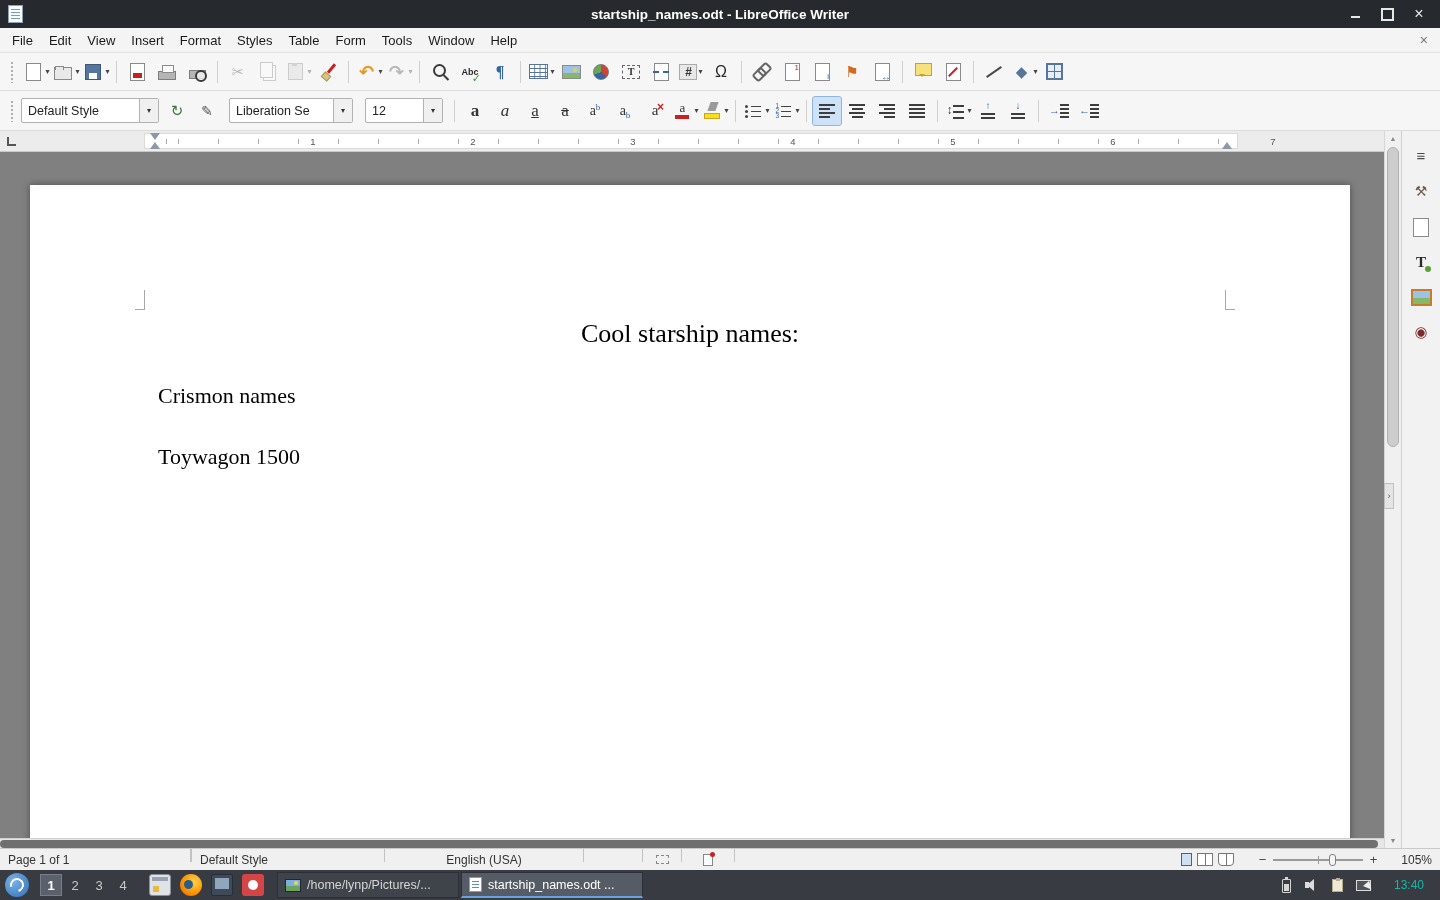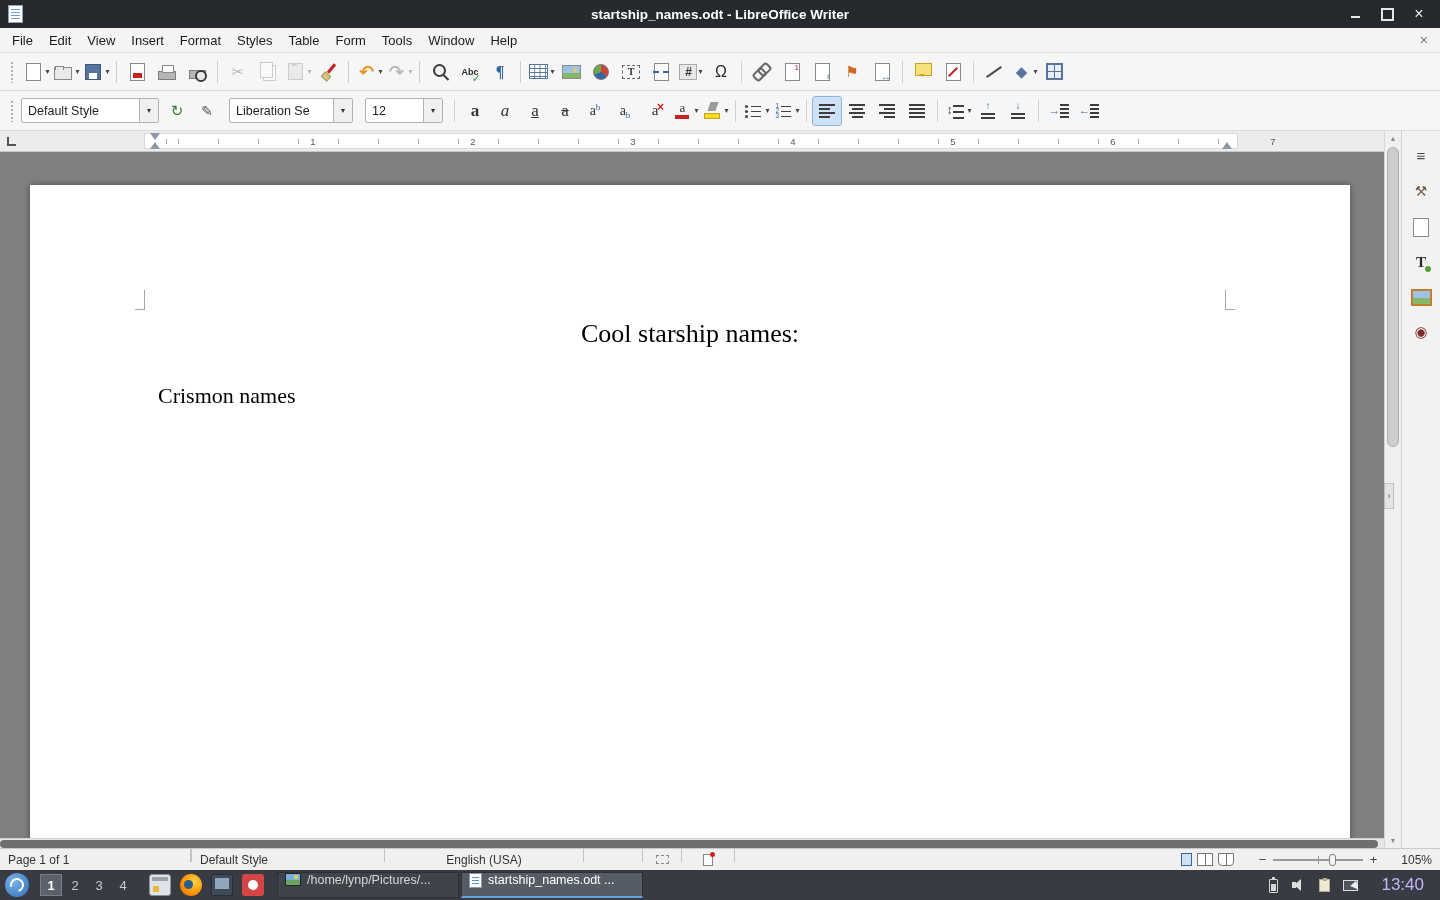--- a/index.html
+++ b/index.html
@@ -209,40 +209,40 @@
   .la-editor{background:#dfe3e8;border:1px solid #8a9099}
   .la-editor::before{content:'';position:absolute;top:2px;left:2px;right:2px;height:4px;background:#9aa3ad}
   .la-editor::after{content:'';position:absolute;bottom:3px;left:3px;width:6px;height:6px;background:#e8b93a}
   .la-firefox{border-radius:50%;background:radial-gradient(circle at 65% 35%,#ffd24a,#ff9500 55%,#d96000)}
   .la-firefox::after{content:'';position:absolute;left:4px;top:6px;width:9px;height:9px;border-radius:50%;background:#2a5d8a}
   .la-terminal{background:#3e4a58;border:1px solid #262e38;border-radius:2px}
   .la-terminal::before{content:'';position:absolute;left:3px;right:3px;top:3px;bottom:6px;background:#8fa6bd}
   .la-media{background:#d64545}
   .la-media::after{content:'';position:absolute;inset:6px;background:#fff;border-radius:50%}
   .tk-windows{display:flex;margin-left:4px;gap:2px}
-  .twin{width:182px;height:26px;display:flex;align-items:flex-start;gap:6px;padding:0 7px;background:#3f444b;border:1px solid #2c3036;font-size:12.5px;color:#d5d5d5;overflow:hidden}
+  .twin{width:182px;height:26px;display:flex;align-items:center;gap:6px;padding:0 7px;background:#3f444b;border:1px solid #2c3036;font-size:12.5px;color:#d5d5d5;overflow:hidden}
   .twin.active{background:#565c65;color:#fff;border-bottom:2px solid #66a3e0}
   .twin .lbl{overflow:hidden;text-overflow:ellipsis;white-space:nowrap}
   .wi{position:relative;flex:none}
   .wi-pictures{width:16px;height:13px;border:1px solid #23262b;background:linear-gradient(#7ab0e0 55%,#69a35f 45%)}
   .wi-pictures::after{content:'';position:absolute;top:1px;right:2px;width:4px;height:4px;border-radius:50%;background:#f2d24c}
   .wi-writer{width:13px;height:15px;background:#fff;border:1px solid #8a9ab0}
   .wi-writer::after{content:'';position:absolute;left:2px;right:2px;top:3px;height:8px;background:repeating-linear-gradient(#5b8ec4 0 1px,transparent 1px 3px)}
   .tk-tray{margin-left:auto;display:flex;align-items:center;gap:13px;padding-right:6px}
   .tr-battery{width:9px;height:14px;border:1px solid #d5d5d5;border-radius:1px;position:relative;margin-top:2px}
   .tr-battery::before{content:'';position:absolute;top:-3px;left:2px;width:3px;height:2px;background:#d5d5d5}
   .tr-battery::after{content:'';position:absolute;left:1px;right:1px;bottom:1px;height:7px;background:#d5d5d5}
   .tr-volume{width:15px;height:14px;position:relative}
   .tr-volume::before{content:'';position:absolute;left:1px;top:4px;width:4px;height:6px;background:#dcdcdc}
   .tr-volume::after{content:'';position:absolute;left:3px;top:1px;border:6px solid transparent;border-right:7px solid #dcdcdc;border-left:0}
   .tr-clipboard{width:11px;height:13px;background:#efe9d4;border:1px solid #b5ad92;position:relative}
   .tr-clipboard::before{content:'';position:absolute;top:-2px;left:3px;width:4px;height:3px;background:#b5ad92}
   .tr-network{width:15px;height:11px;border:1px solid #dcdcdc;background:#50555c;position:relative}
   .tr-network::after{content:'';position:absolute;right:-4px;bottom:-4px;border:4px solid transparent;border-top:8px solid #f0f0f0;transform:rotate(-40deg)}
-  .tk-clock{font-size:17px;color:#c4b5fd;padding:0 10px}
+  .tk-clock{font-size:12px;color:#14b8a6;padding:0 10px}
 </style>
 </head>
 <body>
 
 <div id="root">
 
   <div class="titlebar">
     <span class="tb-doc"></span>
     <div class="tb-title">startship_names.odt - LibreOffice Writer</div>
     <div class="tb-controls">
@@ -493,20 +493,21 @@
     <span class="ind ind-rightm"></span>
   </div>
 
   <div class="docarea">
     <div class="page">
       <span class="corner-l"></span>
       <span class="corner-r"></span>
       <div class="doc-title">Cool starship names:</div>
       <div class="doc-pars" id="doc-pars">
           <div class="doc-par">Crismon names</div>
+          <div class="doc-par">Toywagon 1500</div>
         </div>
     </div>
     <div class="hscroll">
       <div class="hthumb"></div>
     </div>
   </div>
 
   <div class="vscroll">
     <span class="vs-arrow vs-up">▲</span>
     <div class="vthumb"></div>

